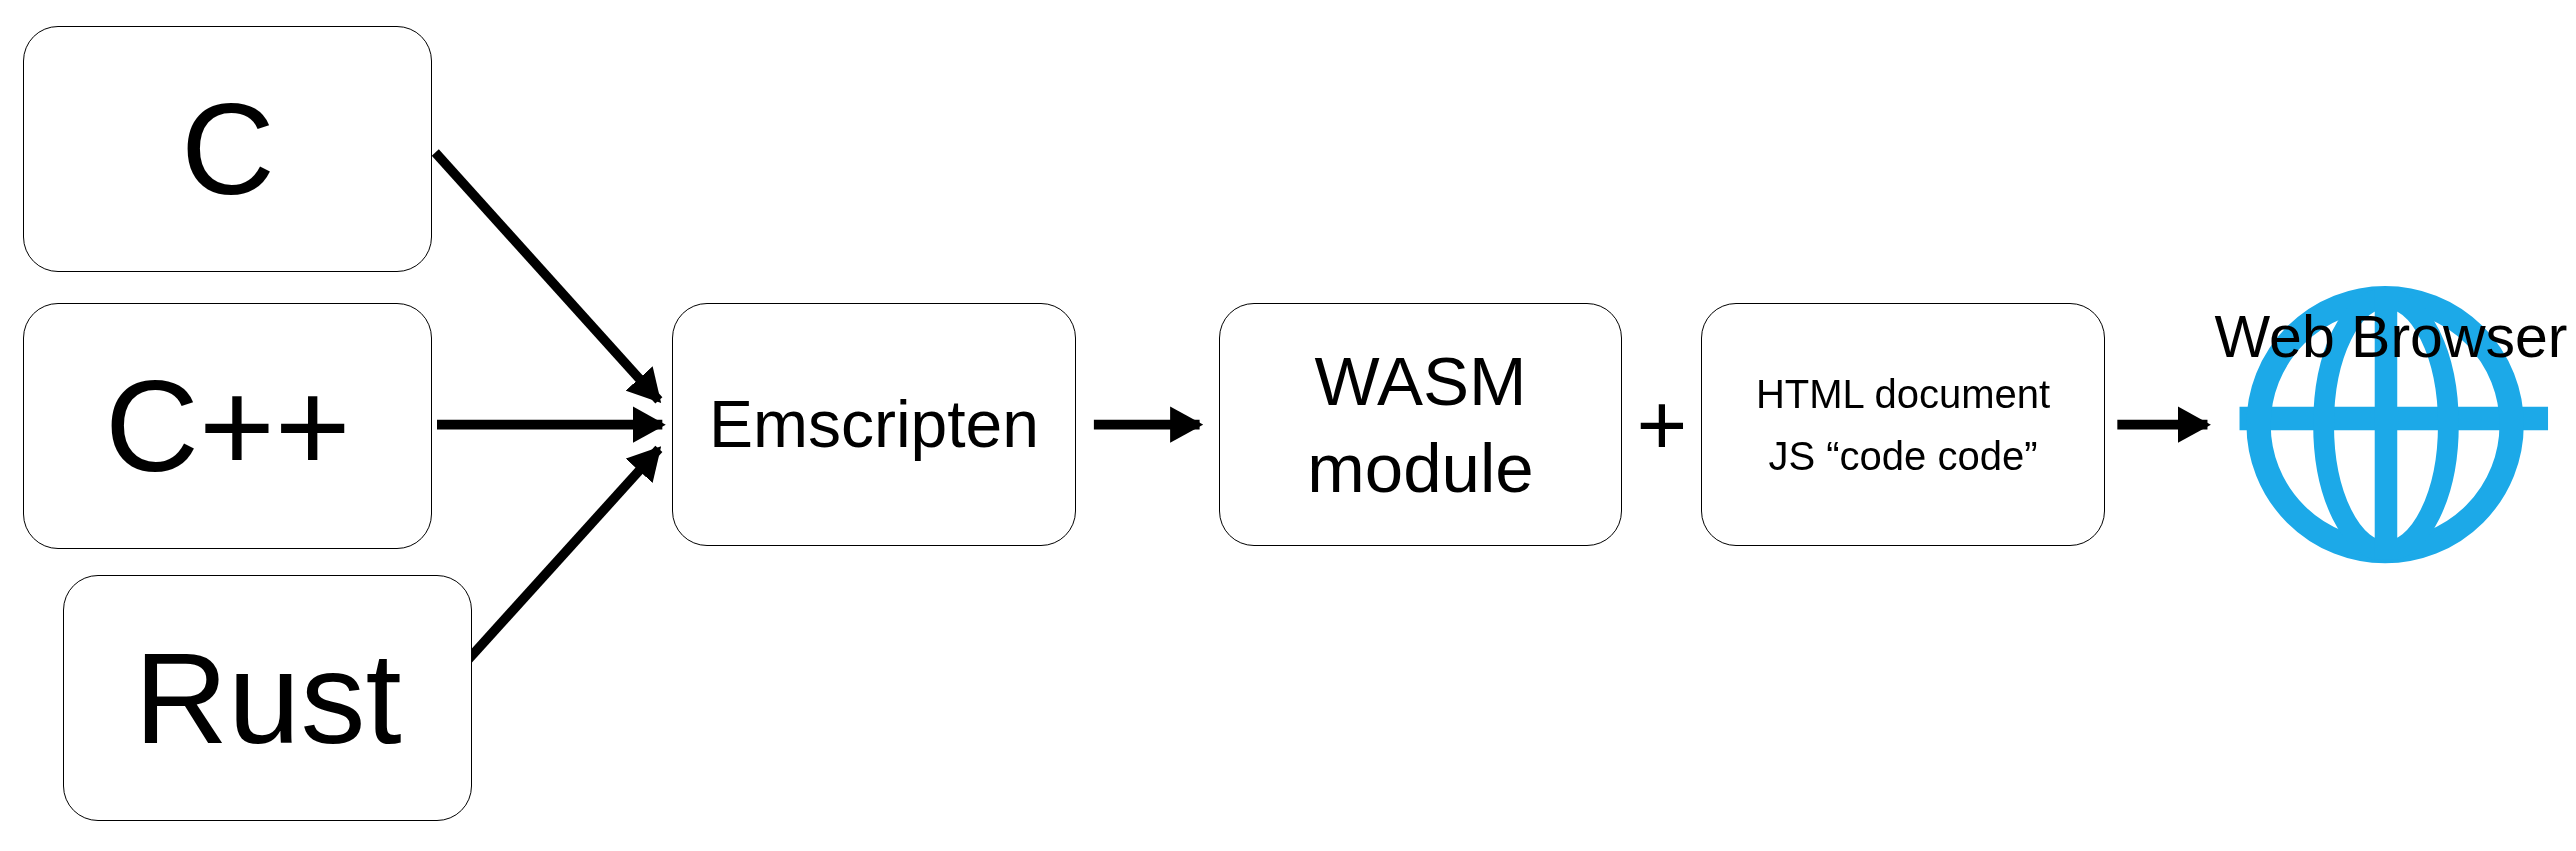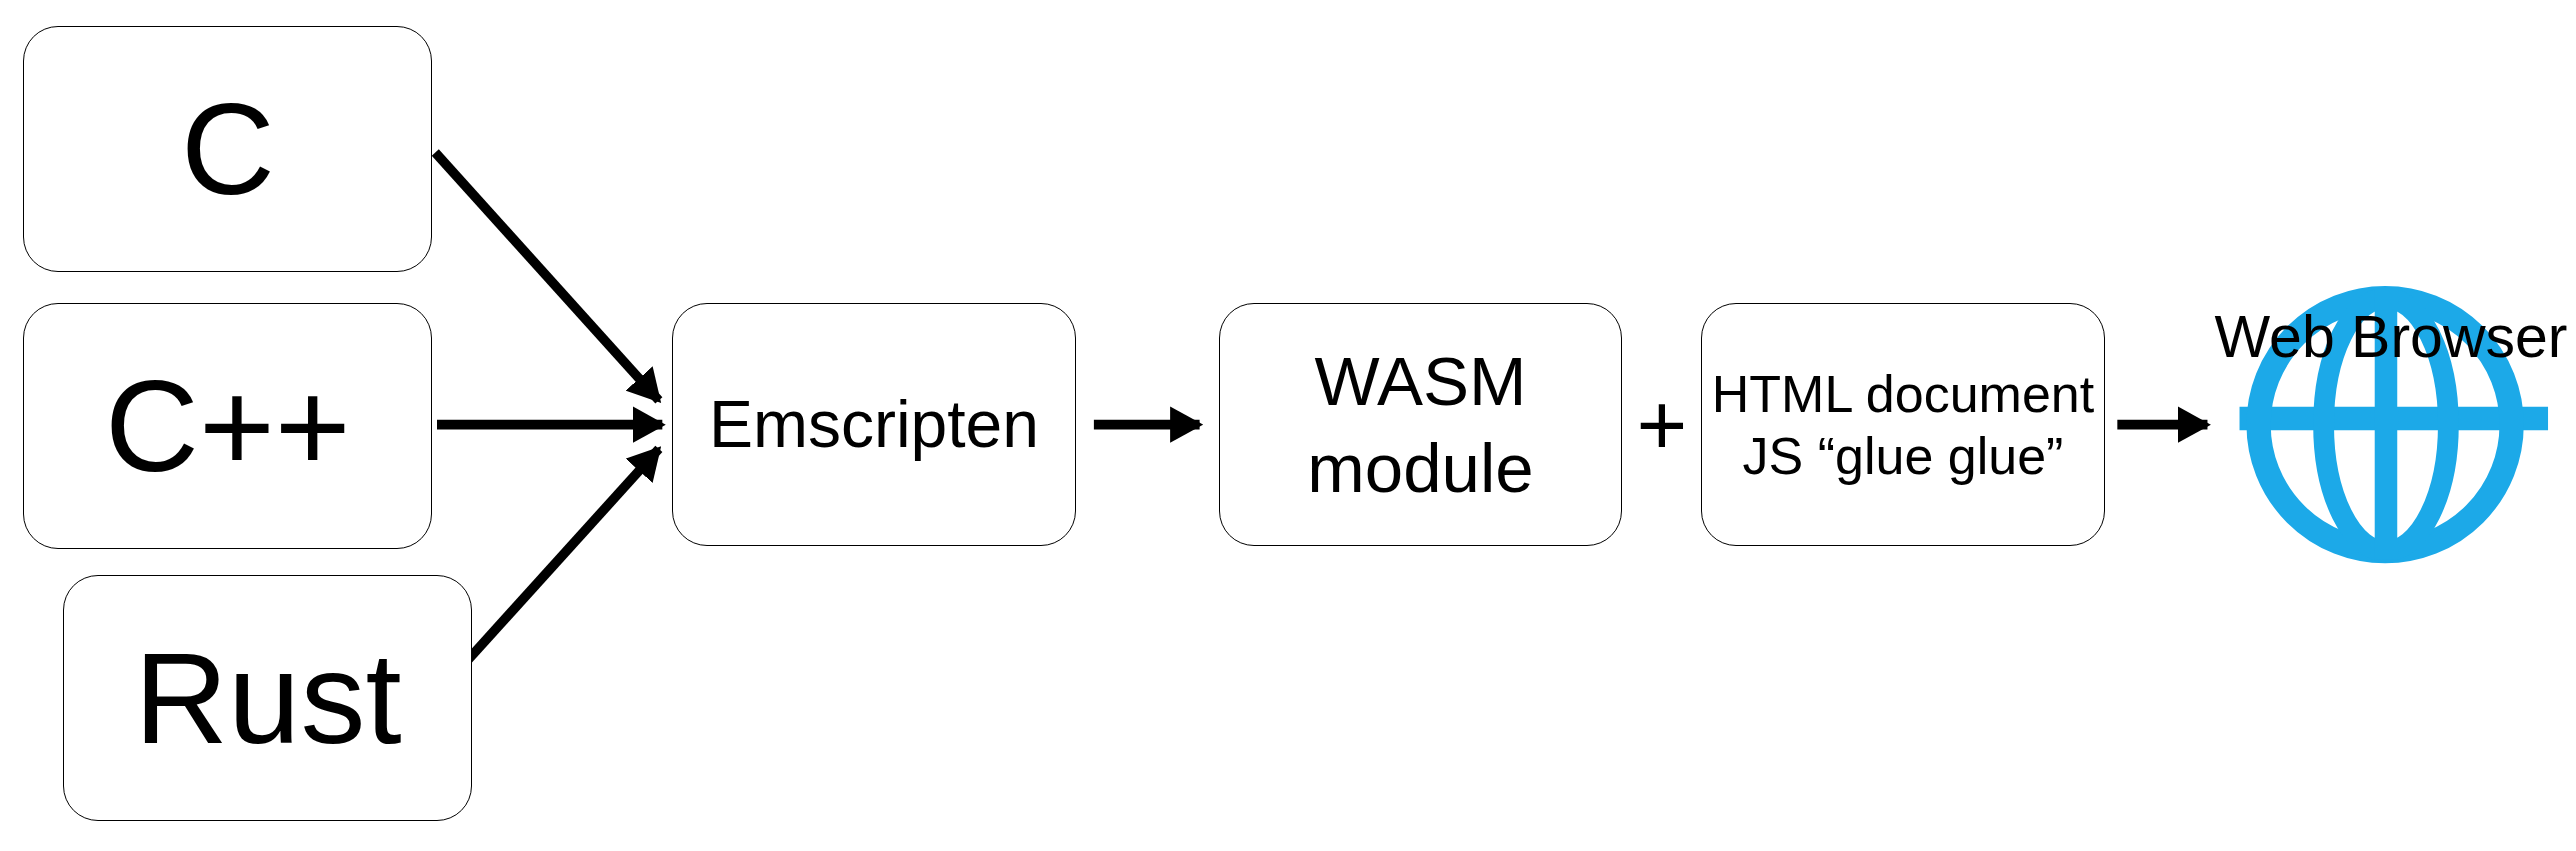--- a/index.html
+++ b/index.html
@@ -47,21 +47,21 @@
   #node-emscripten {
     left: 672px; top: 303px; width: 402px; height: 241px;
     font-size: 66px;
   }
   #node-wasm {
     left: 1219px; top: 303px; width: 401px; height: 241px;
     font-size: 69px; line-height: 87px;
   }
   #node-html {
     left: 1701px; top: 303px; width: 402px; height: 241px;
-    font-size: 52px; line-height: 62px;
+    font-size: 40px; line-height: 62px;
   }
   #plus-operator {
     position: absolute;
     left: 1623px; top: 303px; width: 78px; height: 244px;
     display: flex; align-items: center; justify-content: center;
     font-size: 87px;
   }
   #browser-label {
     position: absolute;
     left: 2206px; top: 303px; width: 370px; height: 244px;
@@ -116,21 +116,21 @@
     <span>WASM</span>
     <span>module</span>
   </div>
 
   <div id="plus-operator">
     <span>+</span>
   </div>
 
   <div class="node two-line" id="node-html">
     <span>HTML document</span>
-    <span>JS “glue glue”</span>
+    <span>JS “code code”</span>
   </div>
 
   <div id="browser-label">
     <span>Web Browser</span>
   </div>
 
 </div>
 
 
 </body></html>

